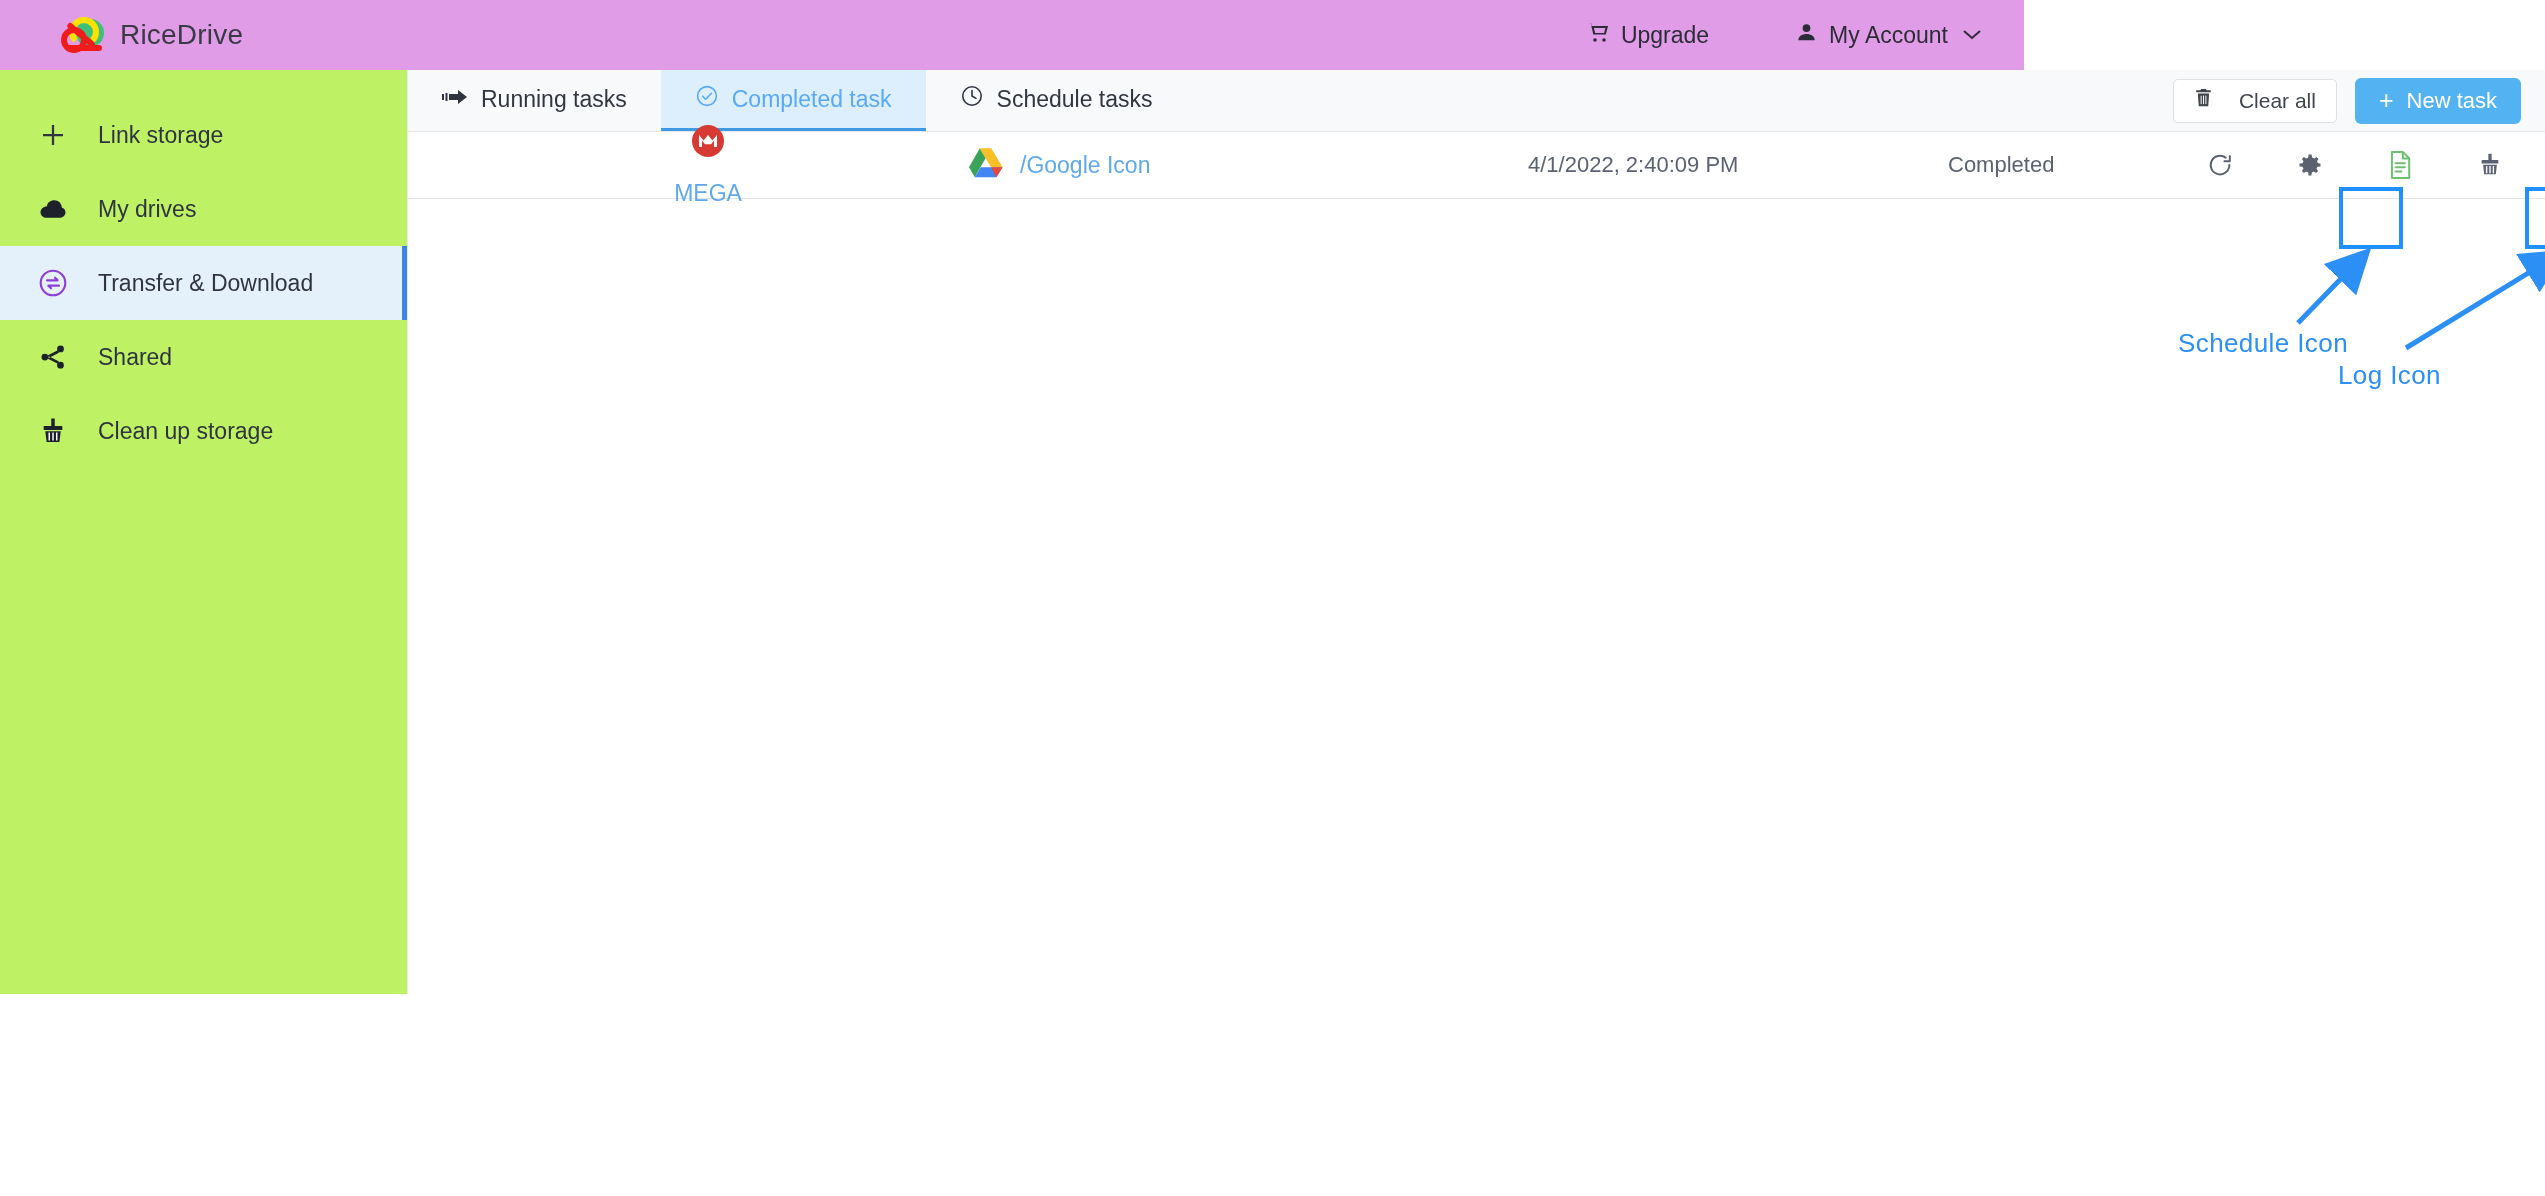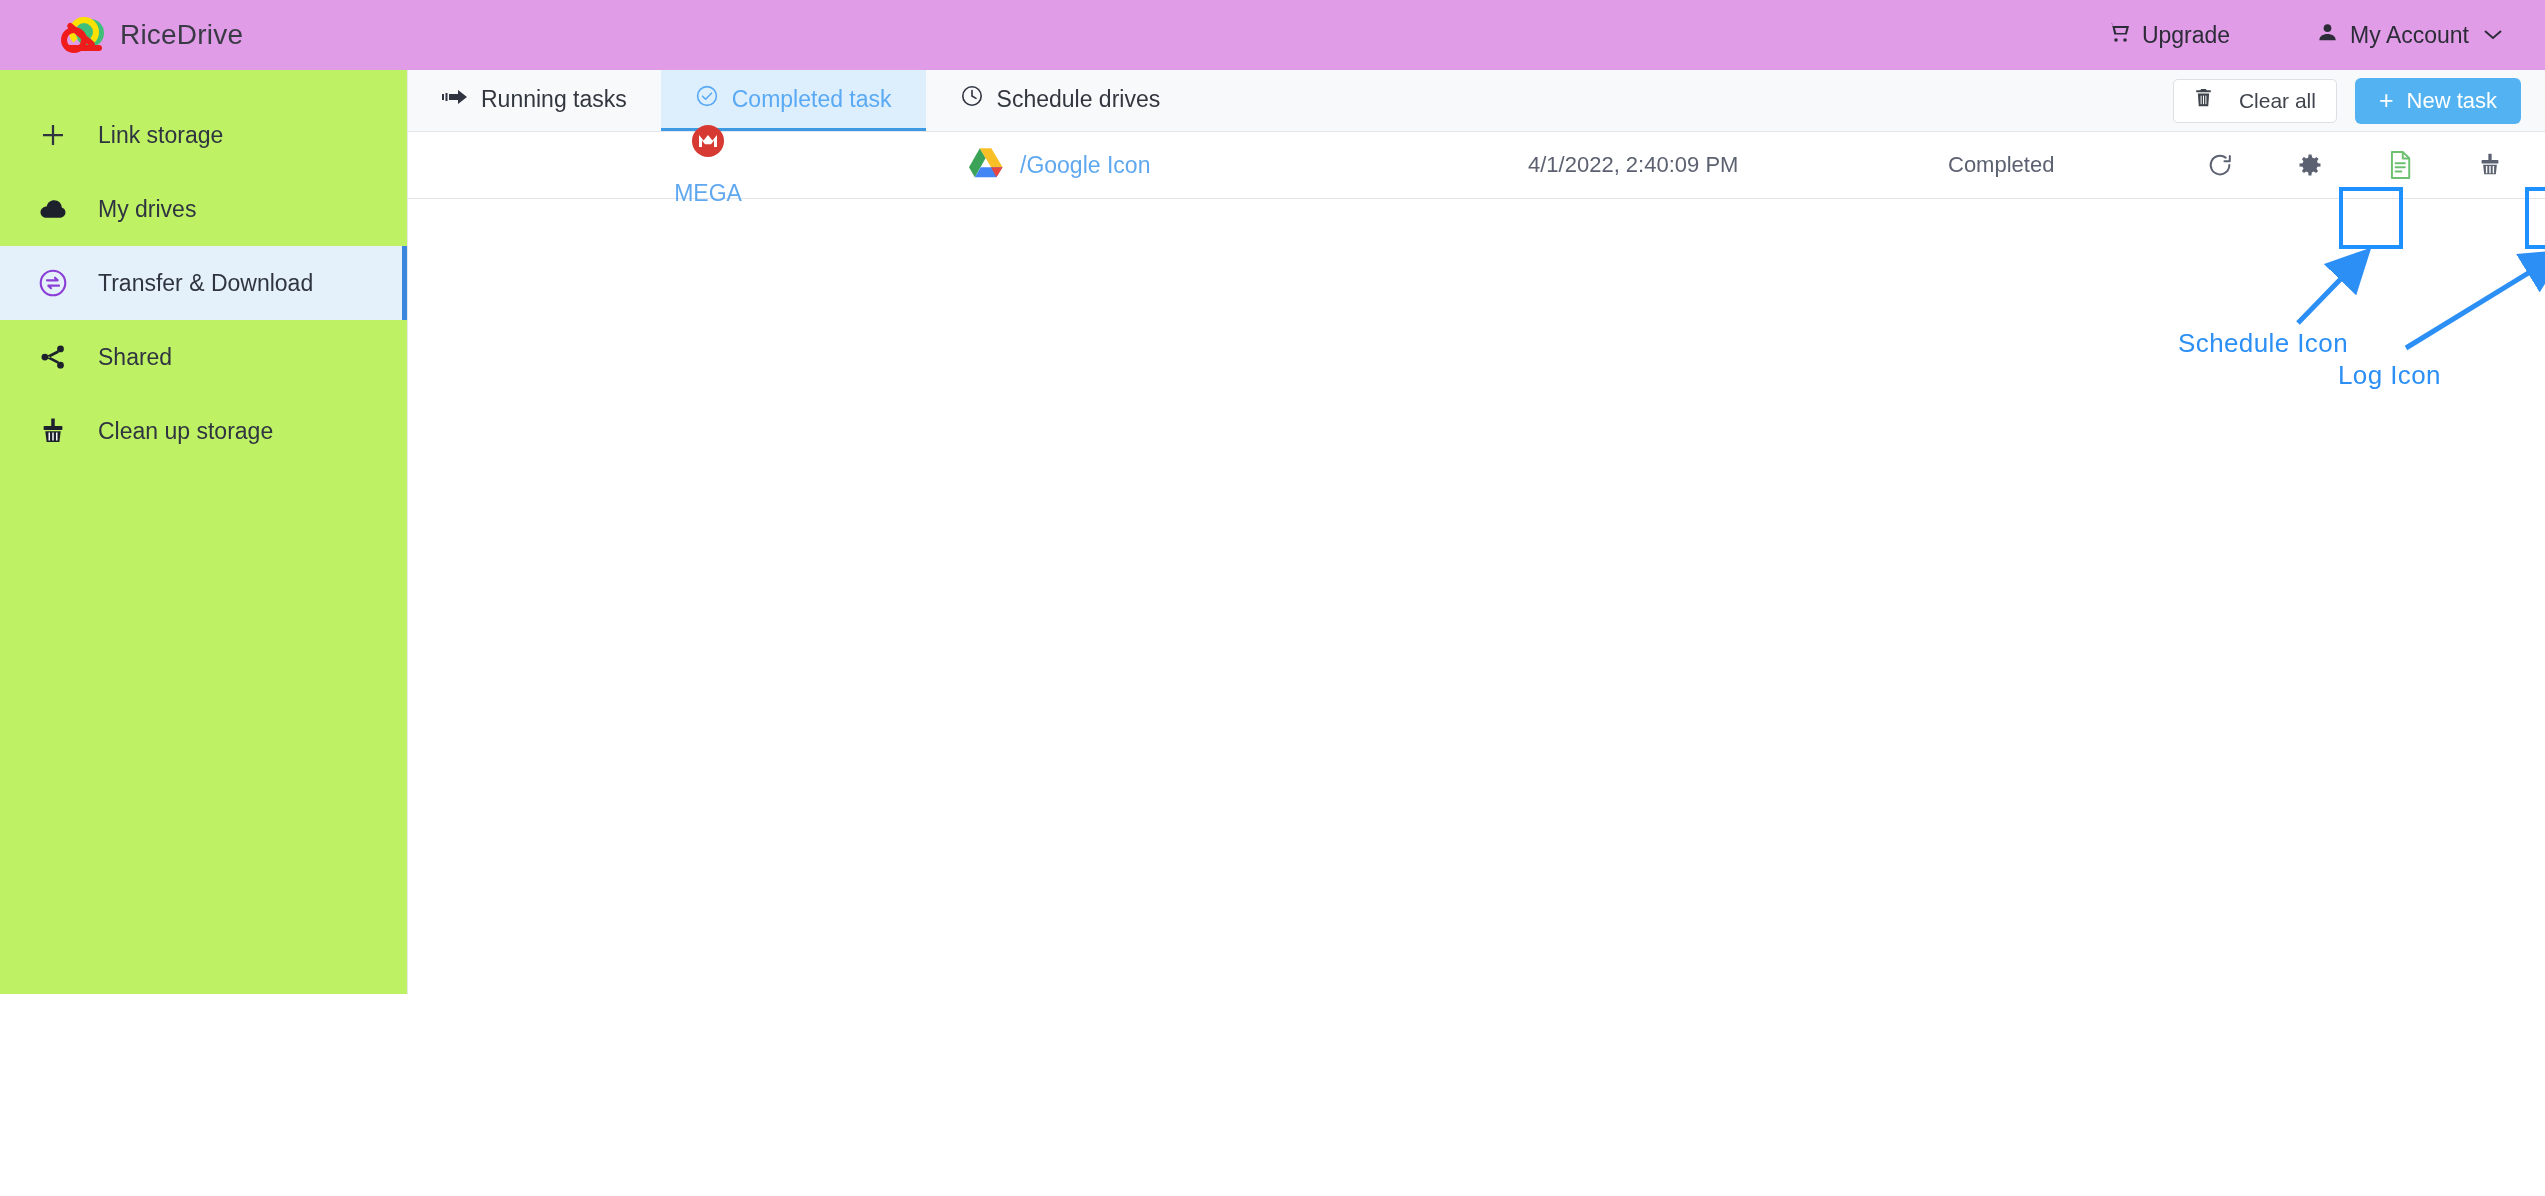--- a/index.html
+++ b/index.html
@@ -7,21 +7,21 @@
     width: 2545px; height: 1196px;
     font-family: "Liberation Sans", sans-serif;
     background: #ffffff;
     overflow: hidden;
   }
   .app { position: relative; width: 2545px; height: 1196px; }
 
   
   .header {
     position: absolute; top: 0; left: 0;
-    width: 2545px; height: 70px;
+    width: 2024px; height: 70px;
     background: #e09ce6;
     display: flex; align-items: center;
   }
   .brand { display: flex; align-items: center; margin-left: 60px; }
   .brand-logo { width: 46px; height: 40px; position: relative; }
   .brand-name {
     margin-left: 14px;
     font-size: 28px; color: #3a3a46; letter-spacing: .2px;
   }
   .header-right {
@@ -273,21 +273,21 @@
         <span>Completed task</span>
       </div>
 
       <div class="tab">
         <span>
           <svg width="24" height="24" viewBox="0 0 24 24" fill="none" stroke="#2f3440" stroke-width="1.6">
             <circle cx="12" cy="12" r="9.2"></circle>
               <path d="M12 6.6V12l4 2.4" stroke-linecap="round"></path>
           </svg>
         </span>
-        <span>Schedule drives</span>
+        <span>Schedule tasks</span>
       </div>
 
       <div class="tabbar-actions">
         <button class="btn-clear">
           <span>
             <svg width="19" height="20" viewBox="0 0 20 22" fill="#40454d">
               <path d="M7.4 1h5.2l.9 1.6H18v2H2v-2h4.5z"></path>
               <path d="M3.8 6h12.4l-1 14.2H4.8z"></path>
               <path d="M7.4 8.4v9.4M10 8.4v9.4M12.6 8.4v9.4" stroke="#ffffff" stroke-width="1.1"></path>
             </svg>

